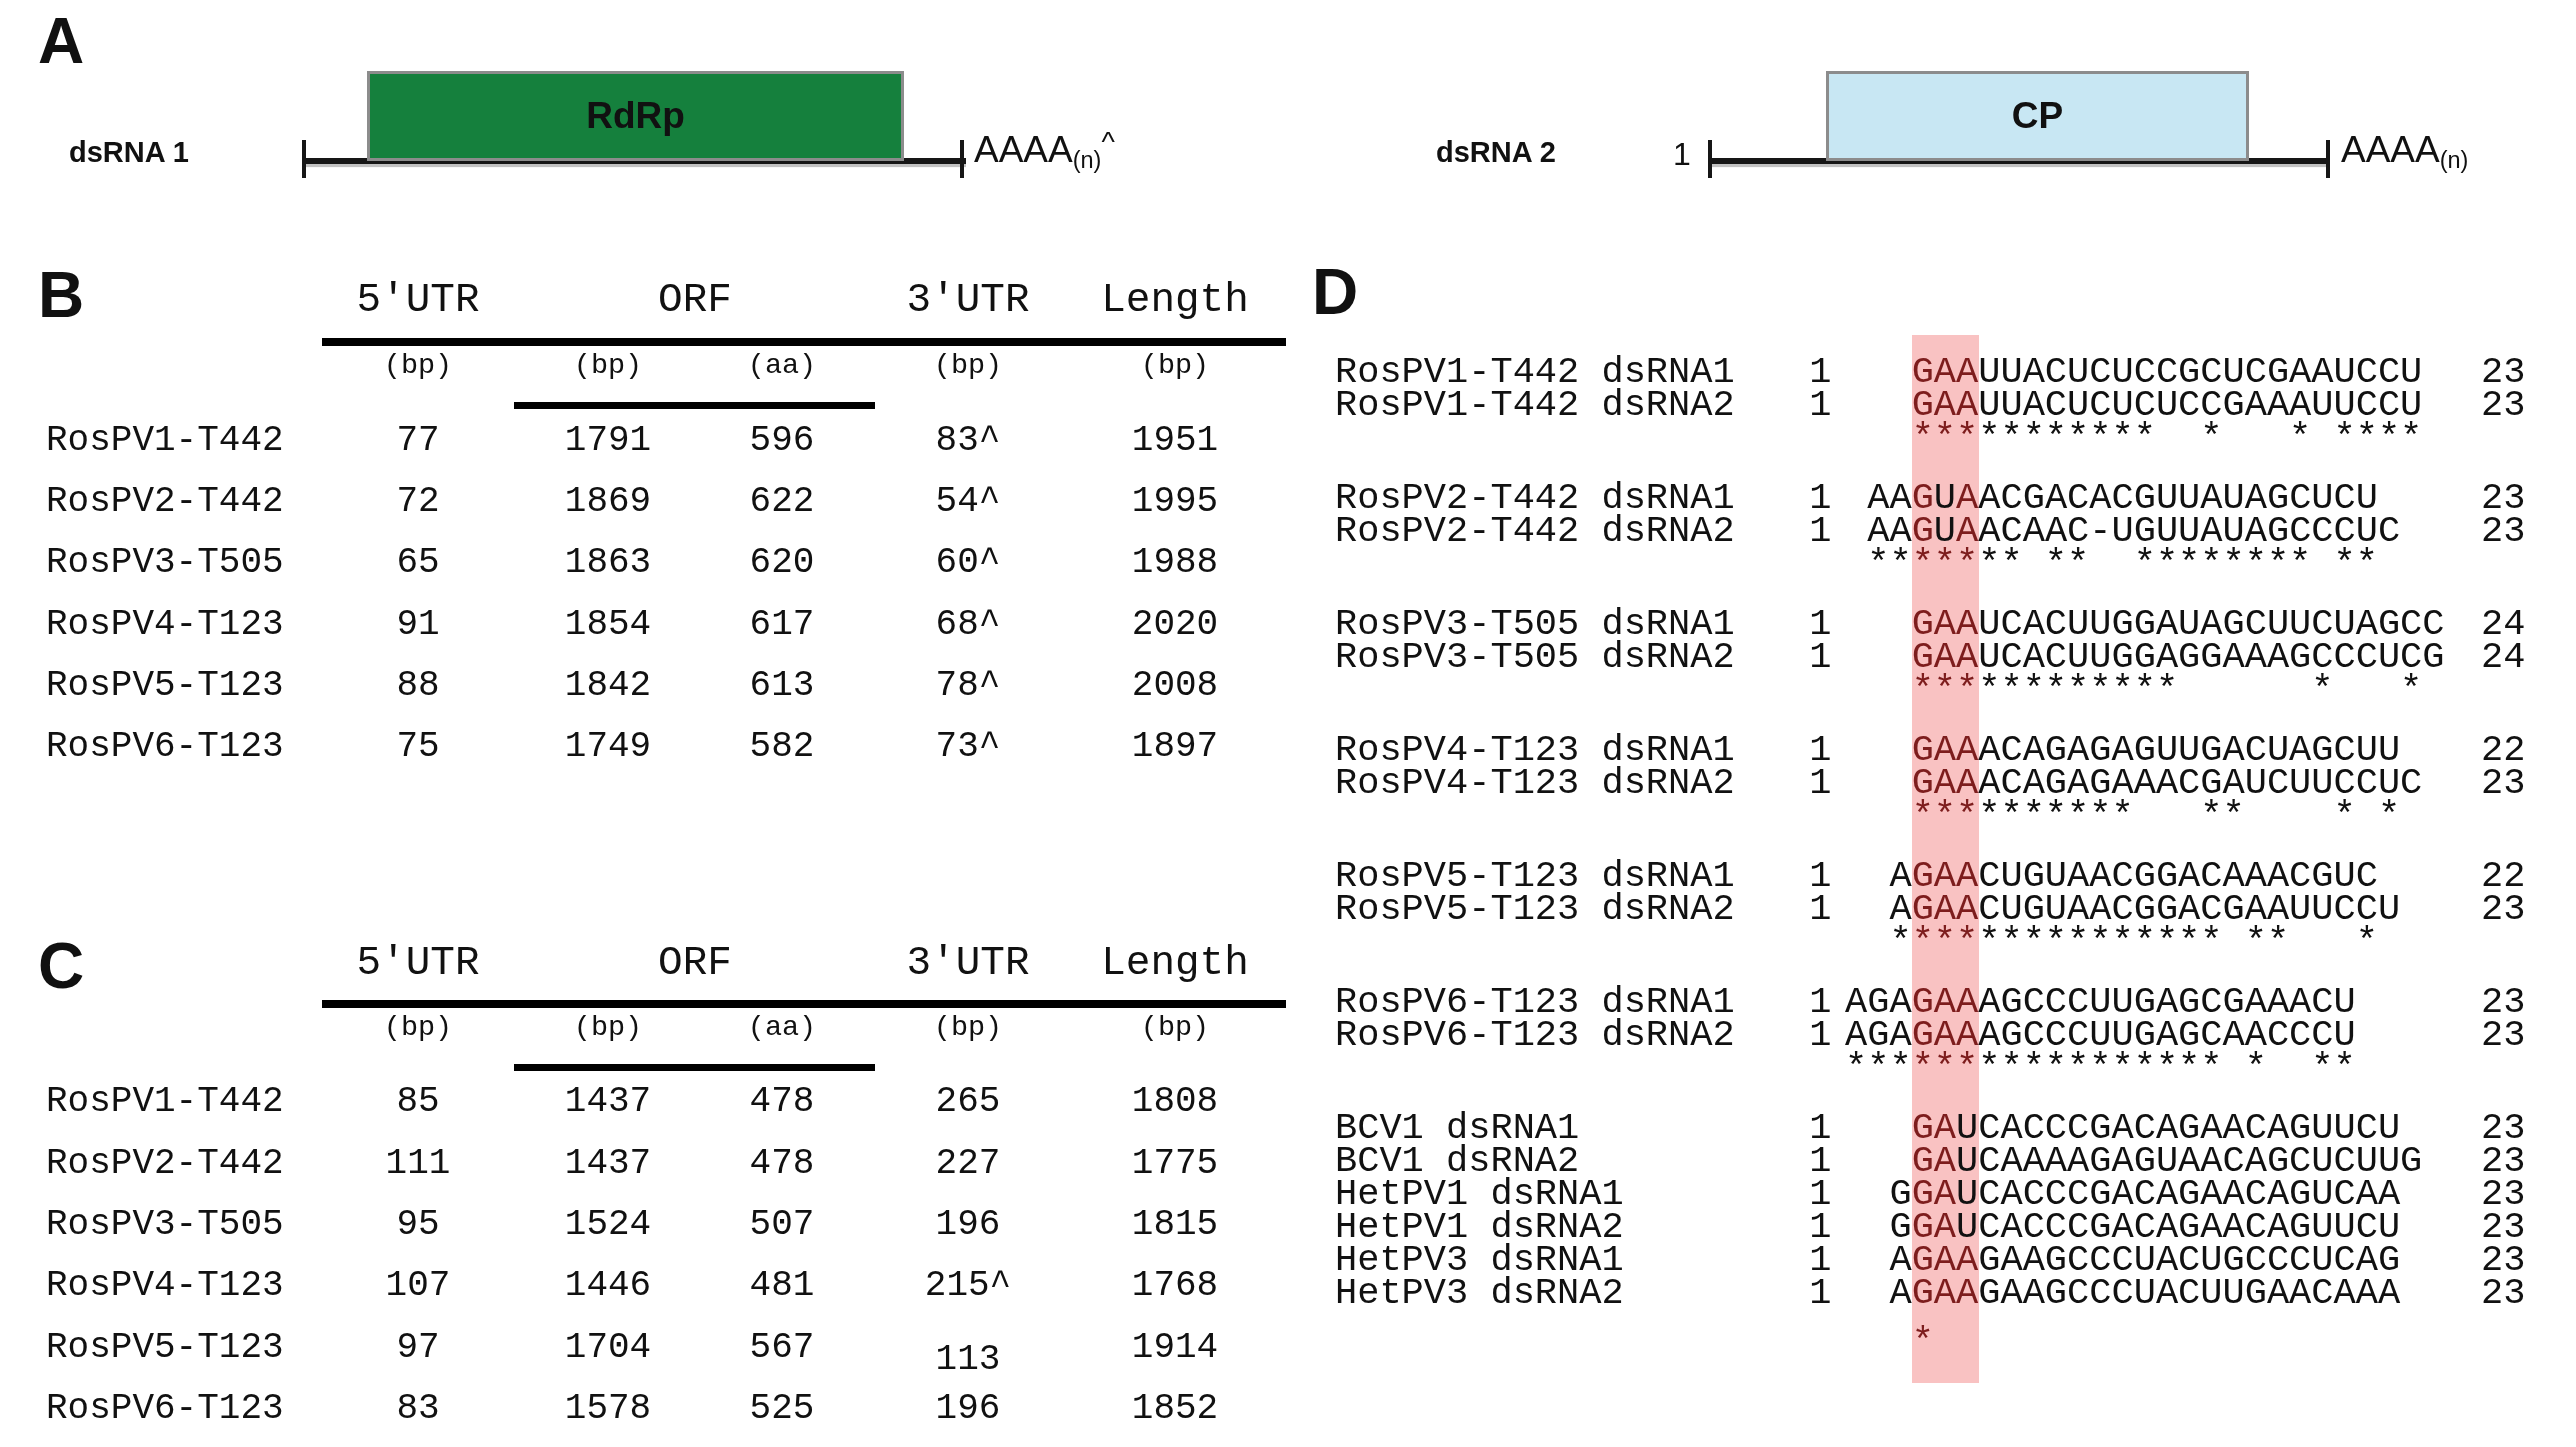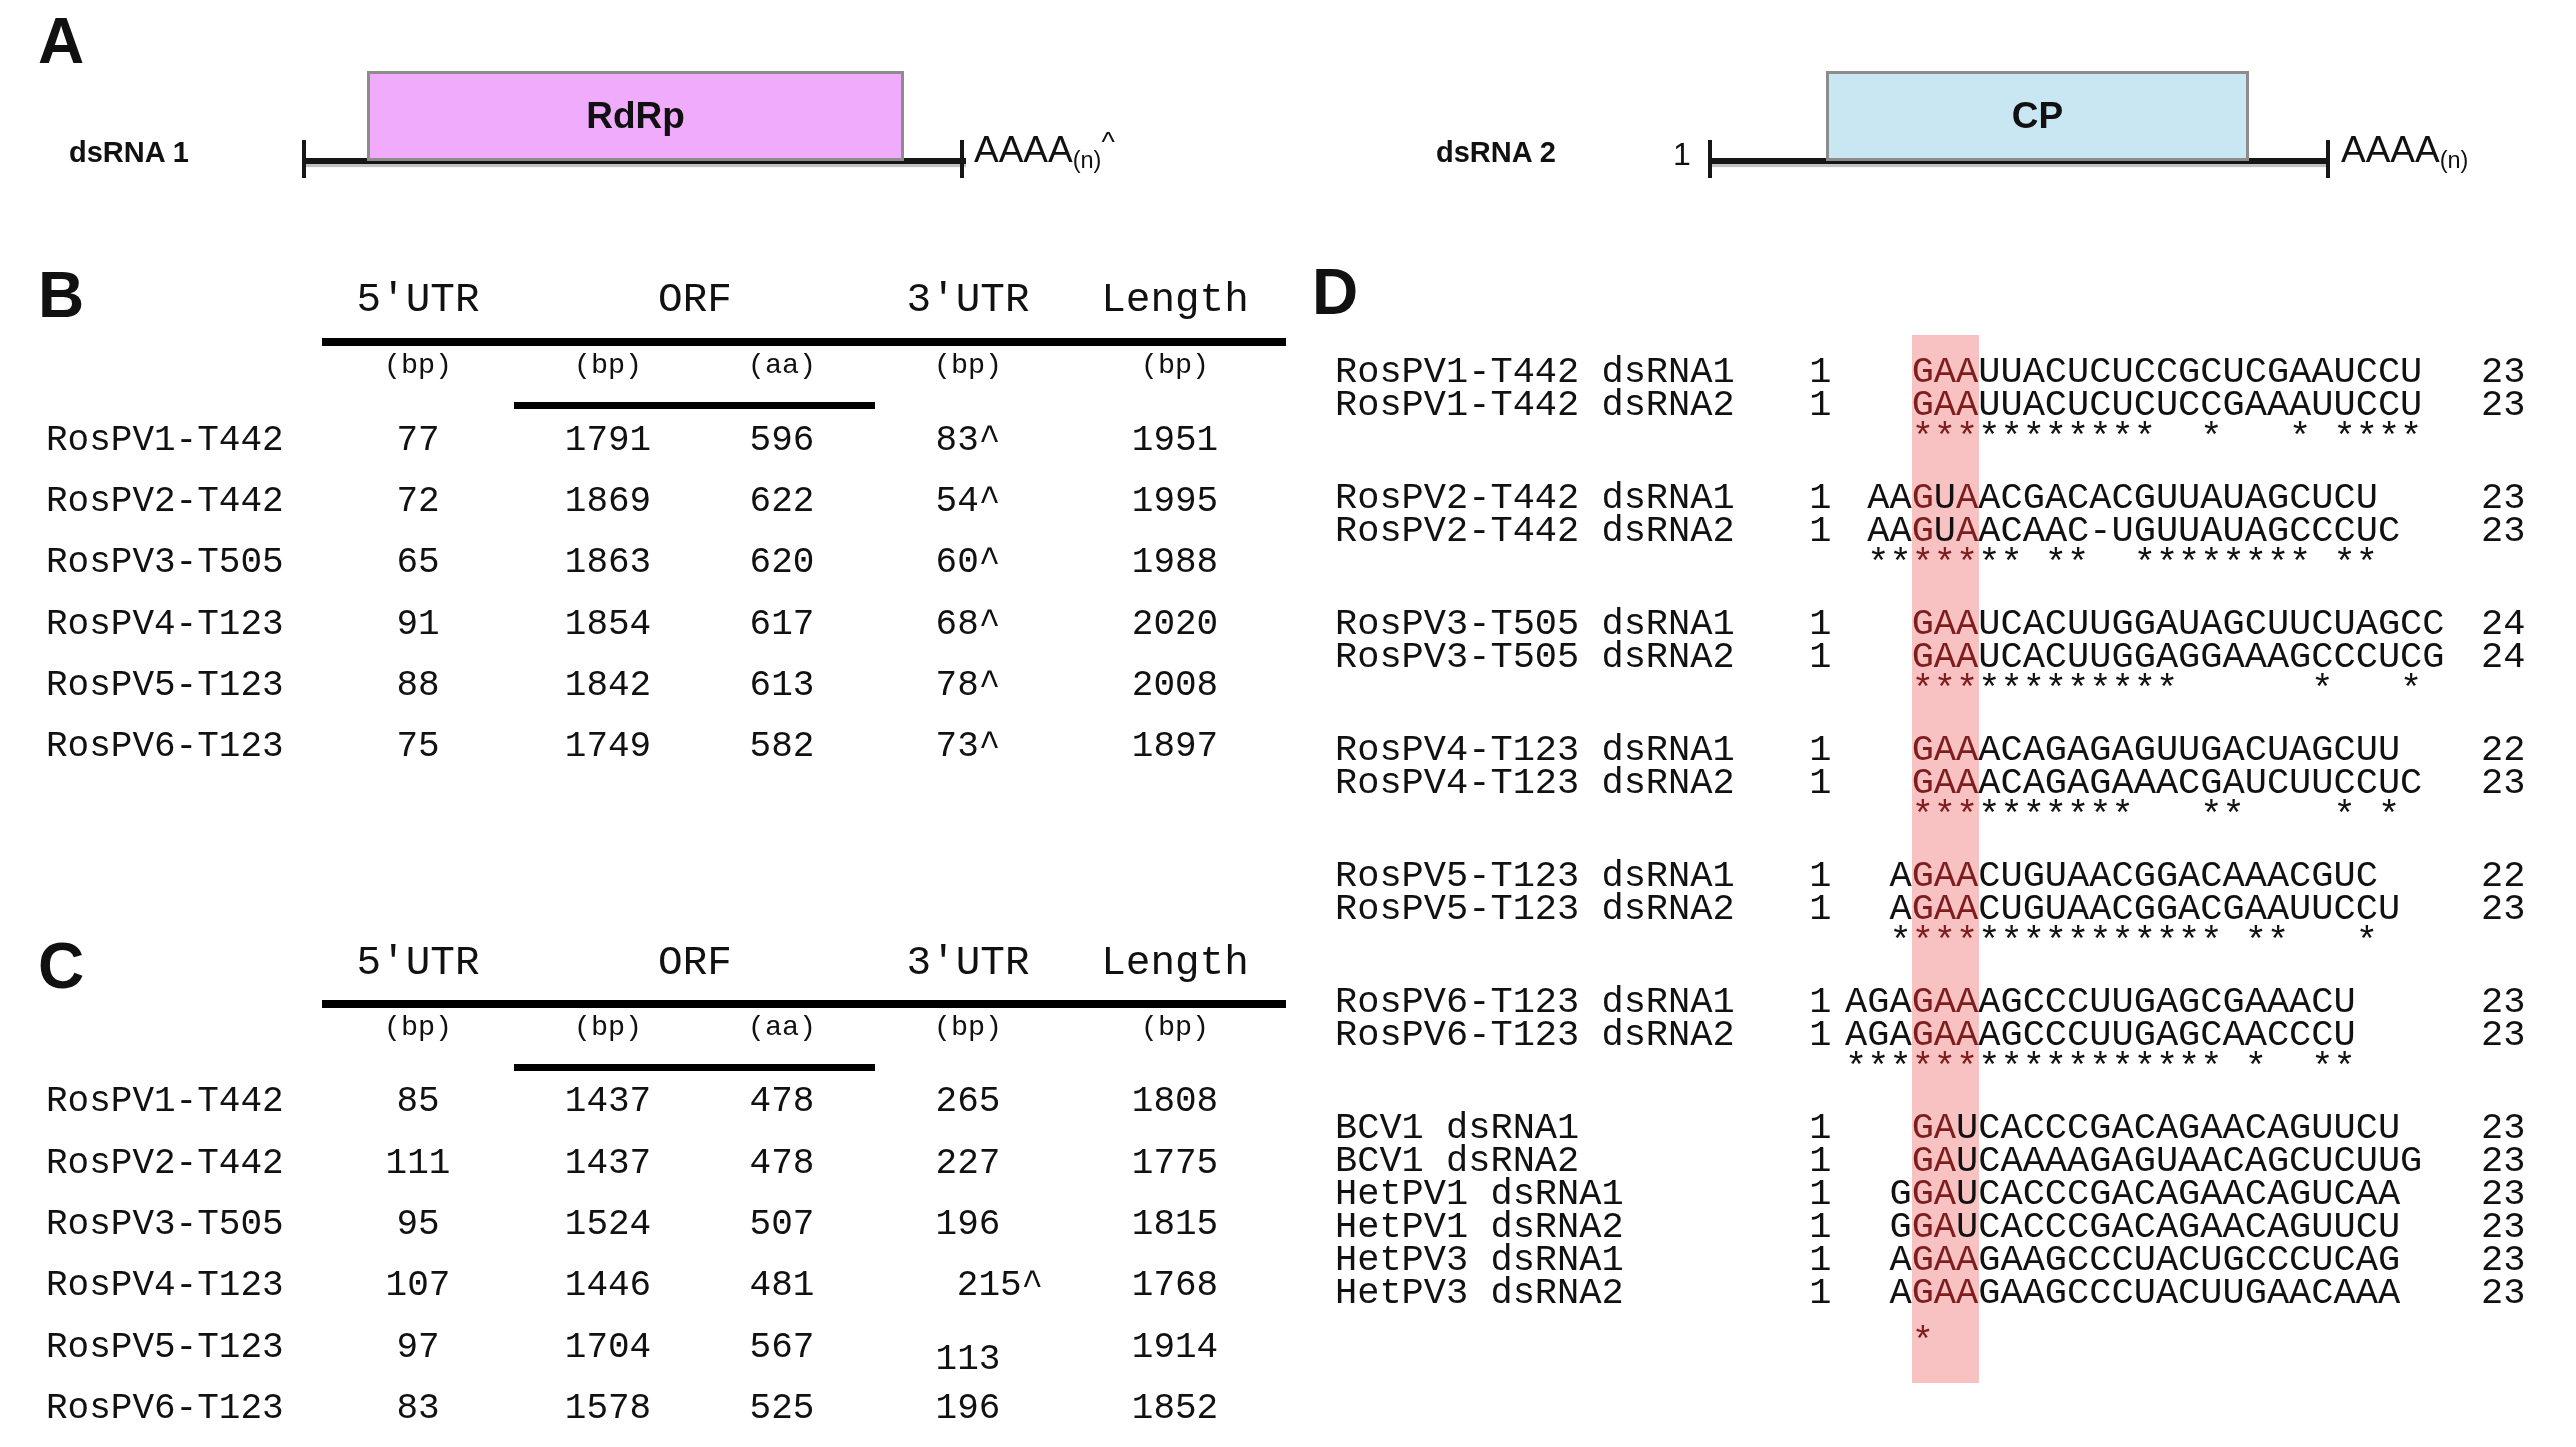--- a/index.html
+++ b/index.html
@@ -40,21 +40,21 @@
 
 <div class="fig">
 
   <div class="abs panel-letter" style="left:38px;top:8.7px;">A</div>
 
   <div>
     <div class="abs gen-label" style="left:69px;top:138px;">dsRNA 1</div>
     <div class="abs gen-line" style="left:304px;top:158px;width:662px;"></div>
     <div class="abs gen-tick" style="left:302px;top:140px;"></div>
     <div class="abs gen-tick" style="left:960px;top:140px;"></div>
-    <div class="abs gen-box" id="orf-box-1" style="left: 367px; top: 71px; width: 537px; height: 90px; background: #f0abfc; border-color: rgb(140, 140, 140);">
+    <div class="abs gen-box" id="orf-box-1" style="left: 367px; top: 71px; width: 537px; height: 90px; background: #15803d; border-color: rgb(140, 140, 140);">
       <span class="orf-label">RdRp</span>
     </div>
     <div class="abs gen-tail" style="left:974px;top:131px;">
       <span>AAAA</span><span class="sub">(n)</span><span class="sup">^</span>
     </div>
   </div>
 
   <div>
     <div class="abs gen-label" style="left:1436px;top:138px;">dsRNA 2</div>
     <div class="abs gen-start" style="left:1673px;top:138px;">1</div>
@@ -148,21 +148,21 @@
       <div class="abs t-cell" style="left: 46px; top: 1207px;">RosPV3-T505</div>
       <div class="abs t-cell center" style="left: 418px; top: 1207px;">95</div>
       <div class="abs t-cell center" style="left: 608px; top: 1207px;">1524</div>
       <div class="abs t-cell center" style="left: 782px; top: 1207px;">507</div>
       <div class="abs t-cell center" style="left: 968px; top: 1207px;">196</div>
       <div class="abs t-cell center" style="left: 1175px; top: 1207px;">1815</div>
       <div class="abs t-cell" style="left: 46px; top: 1268px;">RosPV4-T123</div>
       <div class="abs t-cell center" style="left: 418px; top: 1268px;">107</div>
       <div class="abs t-cell center" style="left: 608px; top: 1268px;">1446</div>
       <div class="abs t-cell center" style="left: 782px; top: 1268px;">481</div>
-      <div class="abs t-cell center" style="left: 968px; top: 1268px; margin-left: 32px;">215^</div>
+      <div class="abs t-cell center" style="left: 968px; top: 1268px;">215^</div>
       <div class="abs t-cell center" style="left: 1175px; top: 1268px;">1768</div>
       <div class="abs t-cell" style="left: 46px; top: 1330px;">RosPV5-T123</div>
       <div class="abs t-cell center" style="left: 418px; top: 1330px;">97</div>
       <div class="abs t-cell center" style="left: 608px; top: 1330px;">1704</div>
       <div class="abs t-cell center" style="left: 782px; top: 1330px;">567</div>
       <div class="abs t-cell center" style="left: 968px; top: 1330px; margin-top: 12px;">113</div>
       <div class="abs t-cell center" style="left: 1175px; top: 1330px;">1914</div>
       <div class="abs t-cell" style="left: 46px; top: 1391px;">RosPV6-T123</div>
       <div class="abs t-cell center" style="left: 418px; top: 1391px;">83</div>
       <div class="abs t-cell center" style="left: 608px; top: 1391px;">1578</div>

